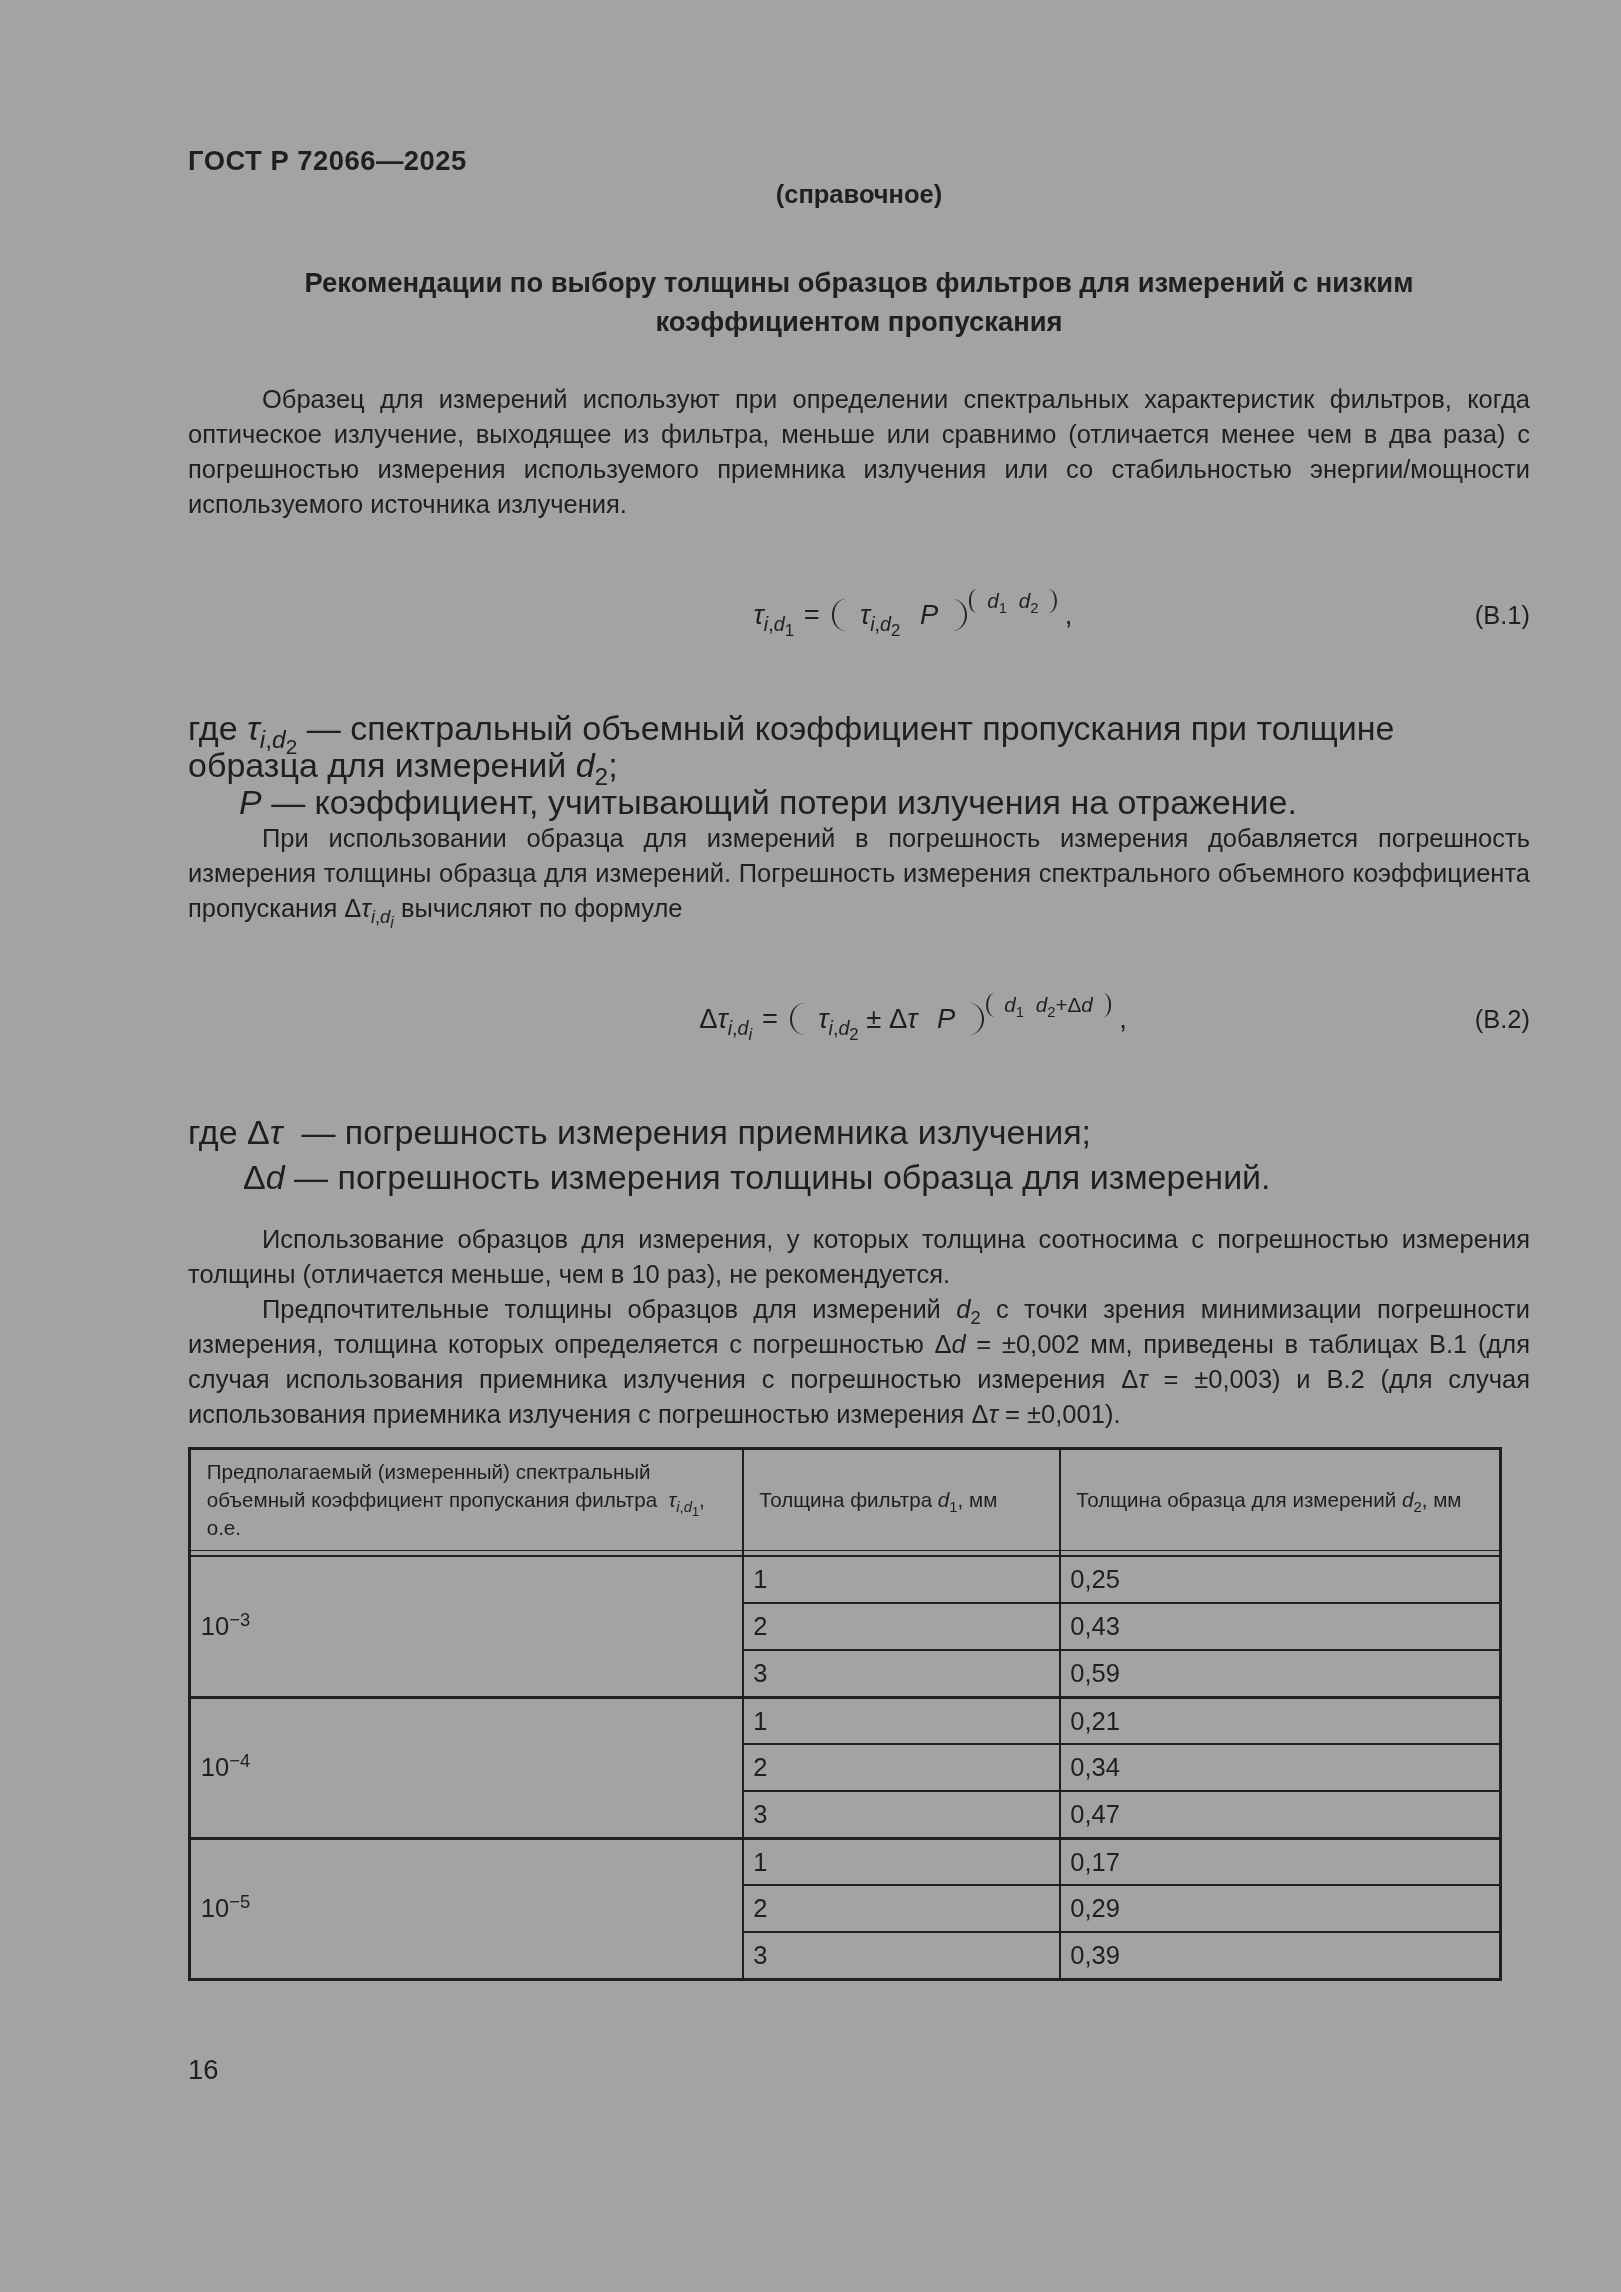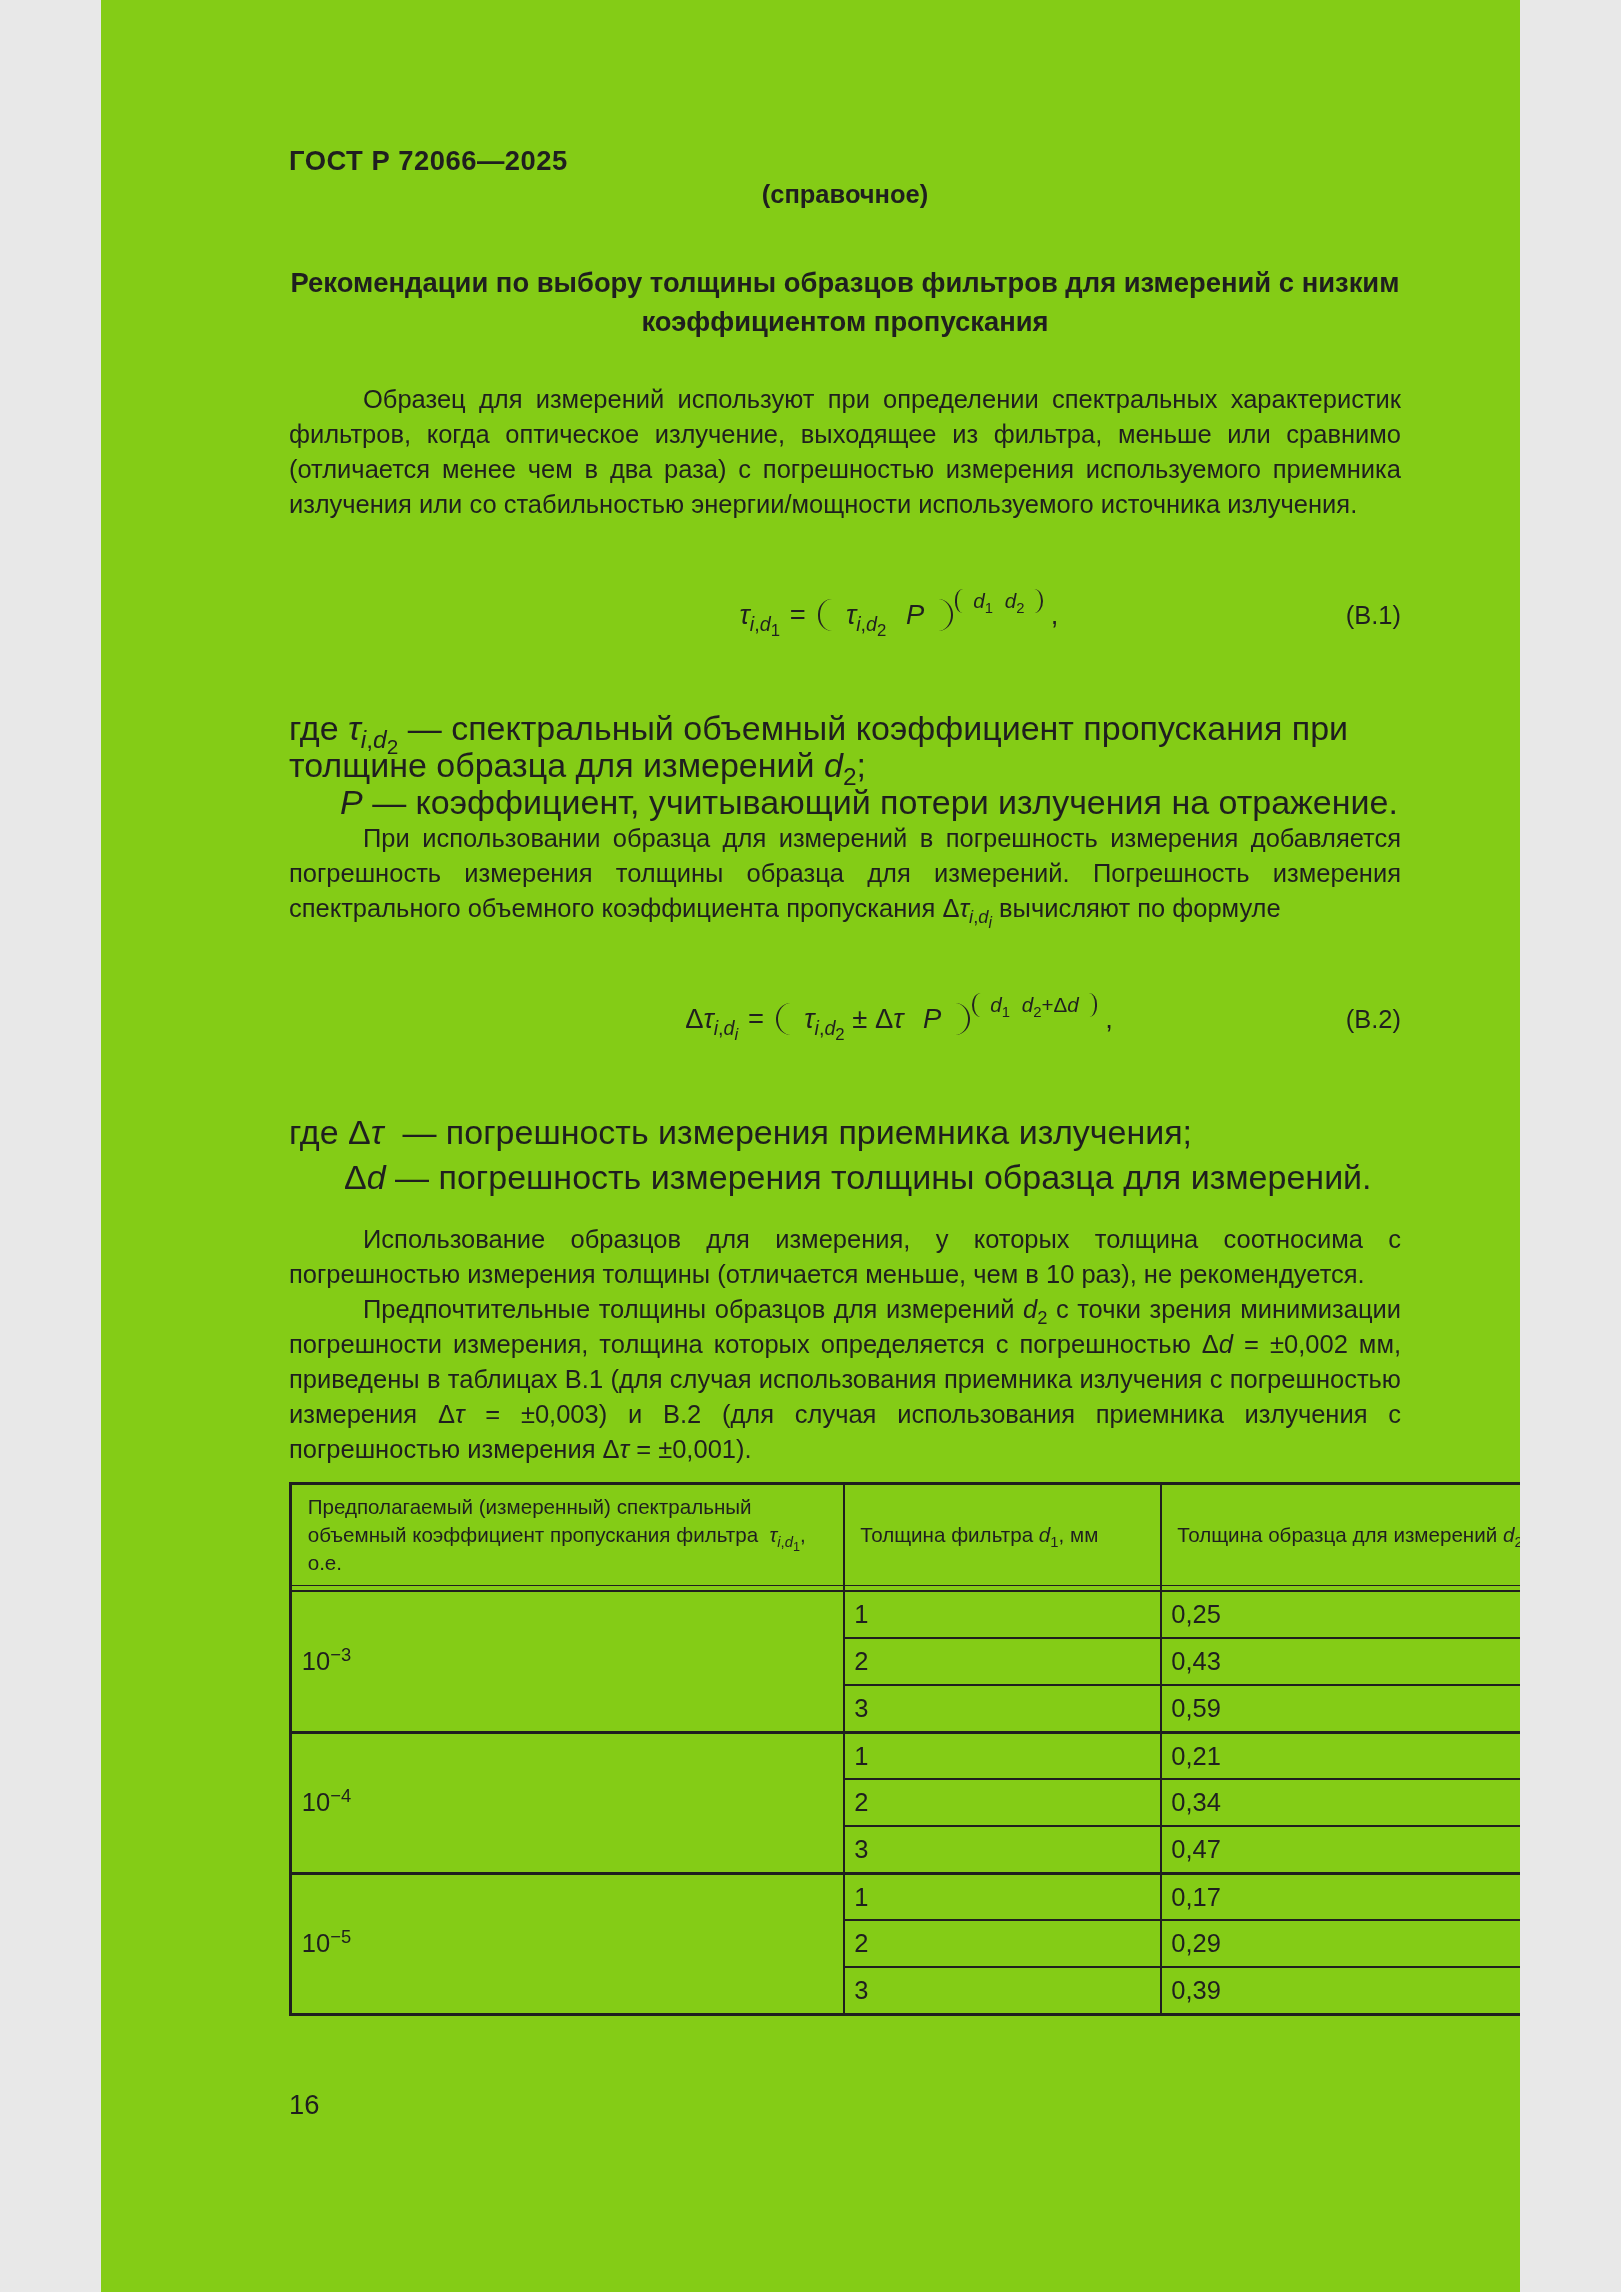--- a/index.html
+++ b/index.html
@@ -1,25 +1,25 @@
 <!DOCTYPE html>
 <html lang="ru"><head>
 <meta charset="utf-8">
 <style>
   * { margin: 0; padding: 0; box-sizing: border-box; }
   html, body { background: #e8e8e8; }
   .page {
     position: relative;
-    width: 1419px;
+    width: 1621px;
     height: 2293px;
     margin: 0 auto;
-    background: #84cc16;
+    background: #a3a3a3;
     color: #1f1f1f;
     font-family: "Liberation Sans", sans-serif;
-    padding: 145px 119px 0 188px;
+    padding: 145px 91px 0 188px;
     overflow: hidden;
   }
   
   .running-header {
     font-size: 27.4px;
     font-weight: bold;
     letter-spacing: 0.5px;
   }
   
   .appendix-label {

